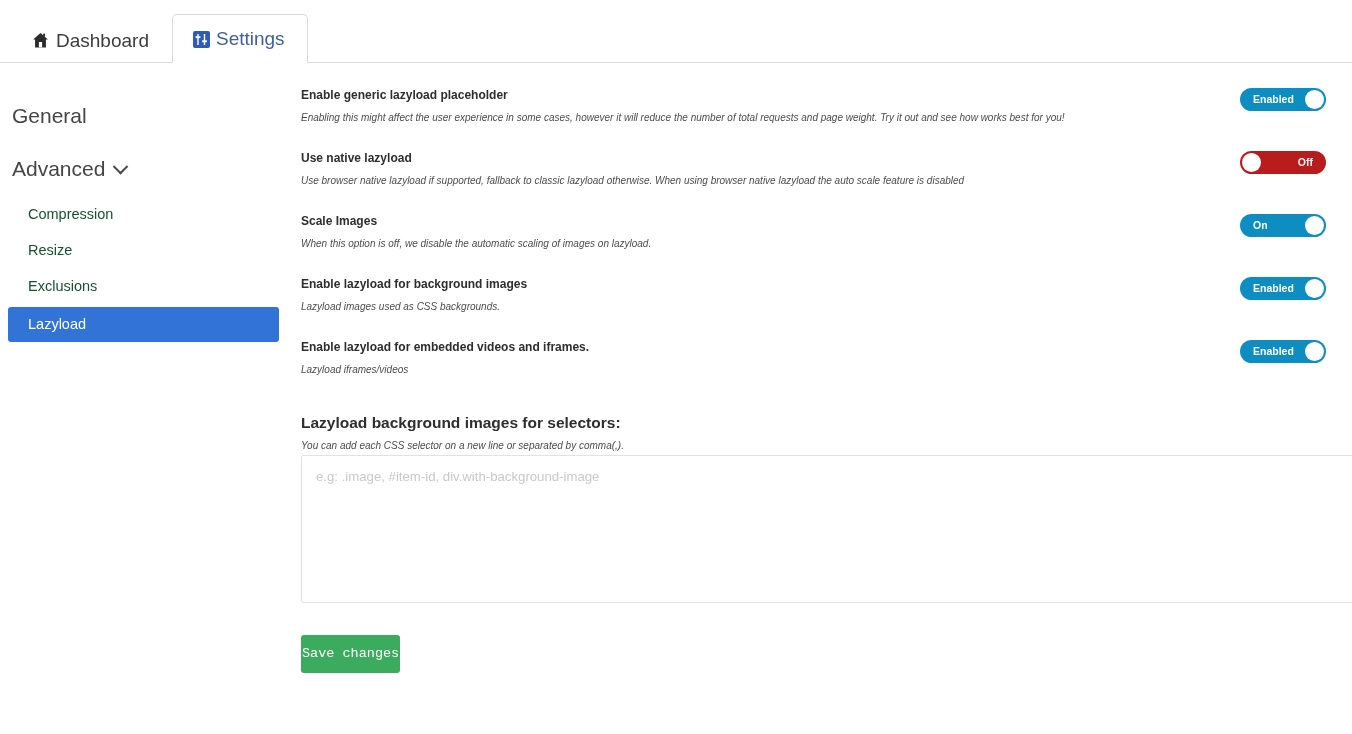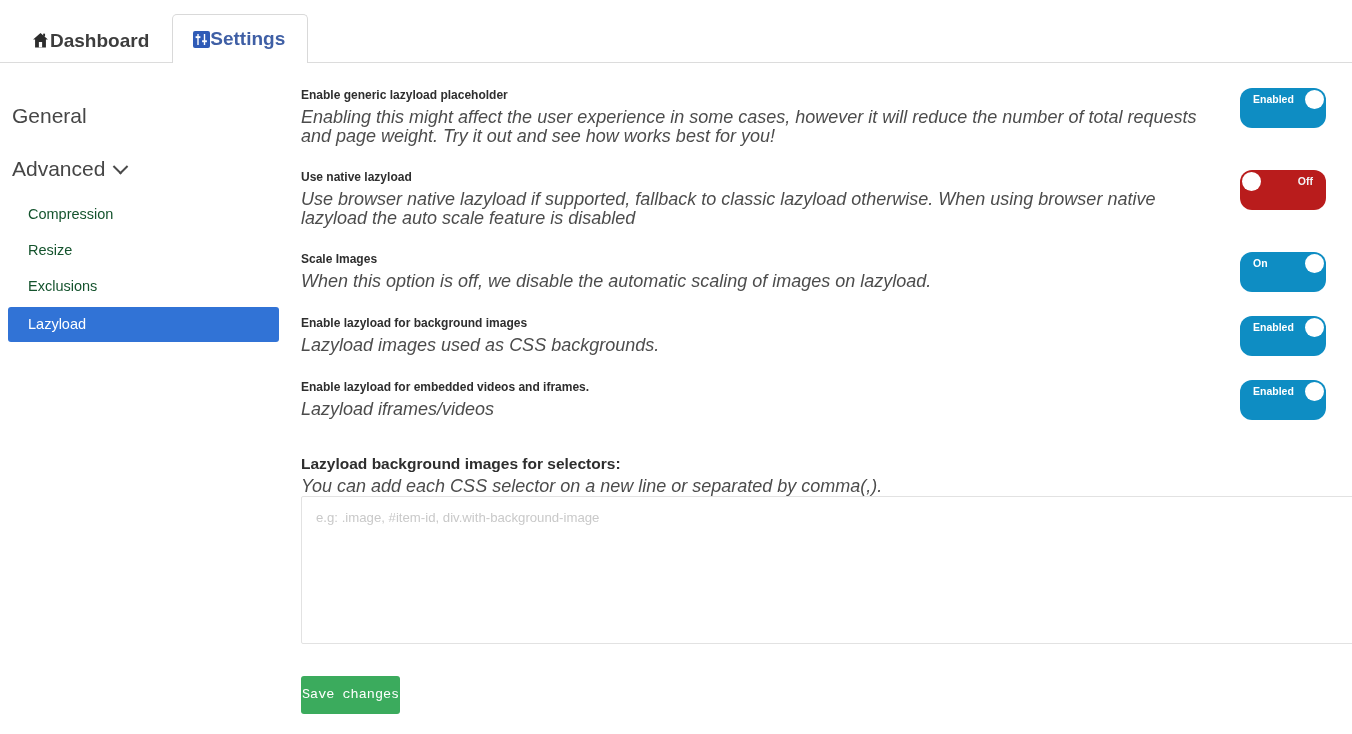--- a/index.html
+++ b/index.html
@@ -31,33 +31,32 @@
     position: absolute;
     left: 0; right: 0; bottom: 0;
     height: 1px;
     background: #dcdcdc;
   }
 
   .tab {
     position: relative;
     display: flex;
     align-items: center;
-    gap: 0;
+    gap: 6px;
     height: 46px;
     padding: 0 22px 0 20px;
     font-size: 19px;
     color: #3d3d3d;
     cursor: pointer;
     z-index: 2;
     background: transparent;
     border: 1px solid transparent;
     border-bottom: none;
     border-radius: 5px 5px 0 0;
     margin-bottom: 0;
-    font-weight: bold;
   }
   .tab.active {
     background: #ffffff;
     border-color: #d9d9d9;
     color: #3f5fa5;
     height: 49px;
   }
   .tab.active::after {
     content: "";
     position: absolute;
@@ -143,32 +142,32 @@
   }
   .row-text { flex: 1; min-width: 0; padding-right: 22px; }
   .row-title {
     font-size: 12px;
     font-weight: bold;
     color: #2e2e2e;
     line-height: 20px;
     margin-bottom: 3px;
   }
   .row-desc {
-    font-size: 18px;
+    font-size: 10px;
     font-style: italic;
     color: #4c4c4c;
     line-height: 19px;
     max-width: 920px;
   }
 
   
   .toggle {
     flex: 0 0 auto;
     width: 86px;
-    height: 40px;
+    height: 23px;
     border-radius: 12px;
     position: relative;
     cursor: pointer;
     margin-top: 3px;
   }
   .toggle.on  { background: #0e8dc3; }
   .toggle.off { background: #b91c1c; }
   .toggle-label {
     position: absolute;
     top: 0; height: 23px;

